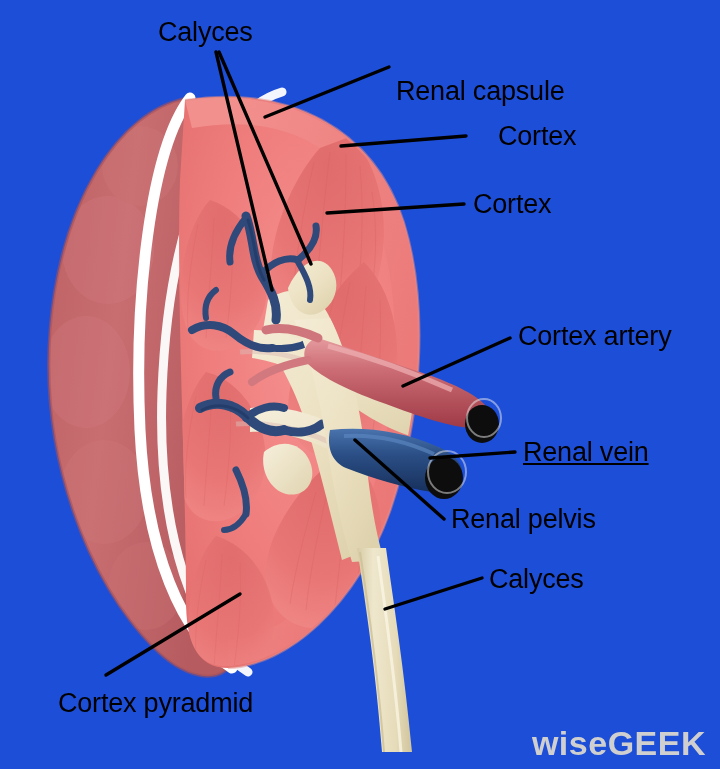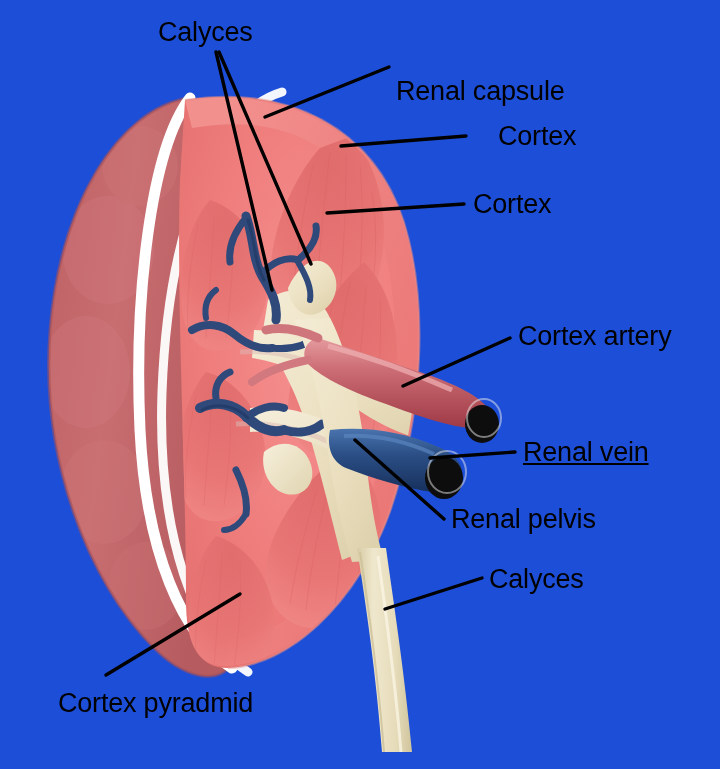--- a/index.html
+++ b/index.html
@@ -316,14 +316,15 @@
       <div class="label" style="left: 396px; top: 47px; margin-top: 30px;">Renal capsule</div>
       <div class="label" style="left: 498px; top: 122px;">Cortex</div>
       <div class="label" style="left: 473px; top: 190px;">Cortex</div>
       <div class="label" style="left: 518px; top: 322px;">Cortex artery</div>
       <div class="label" style="left: 523px; top: 438px; text-decoration: underline;">Renal vein</div>
       <div class="label" style="left: 451px; top: 505px;">Renal pelvis</div>
       <div class="label" style="left: 489px; top: 565px;">Calyces</div>
       <div class="label" style="left: 58px; top: 689px;">Cortex pyradmid</div>
     </div>
 
+  <div class="watermark">wiseGEEK</div>
 
 </div>
 
 </body></html>

